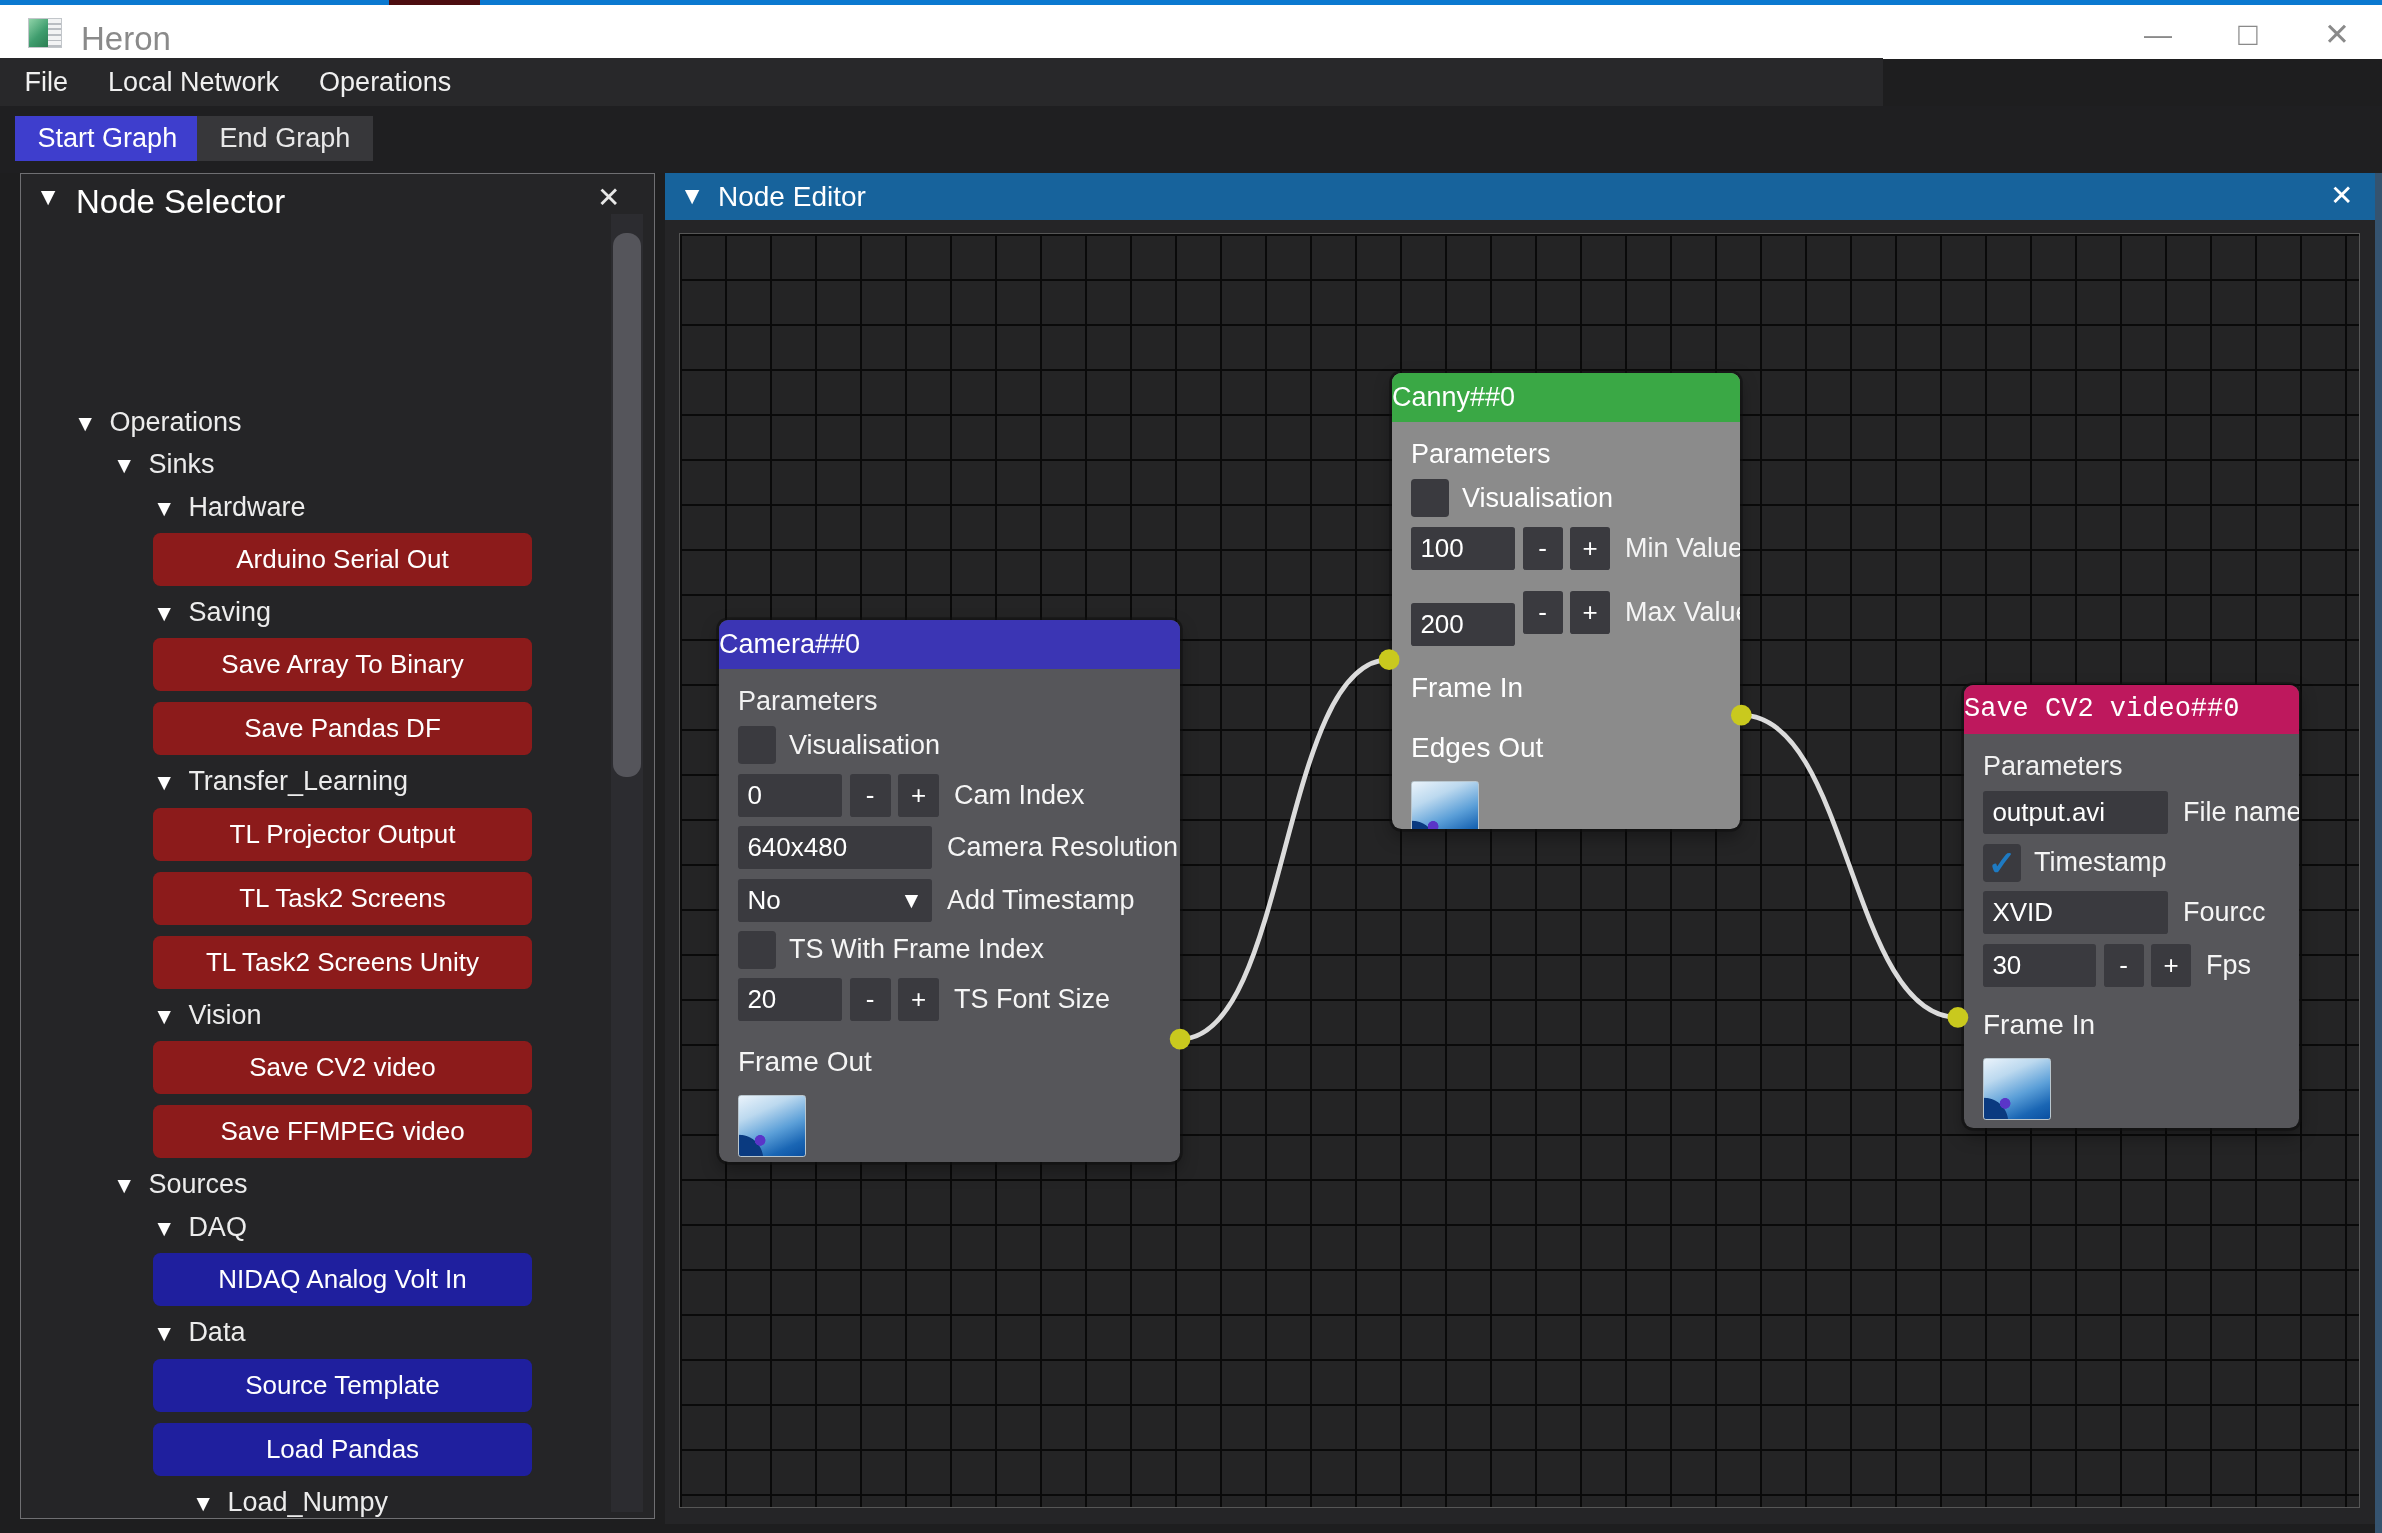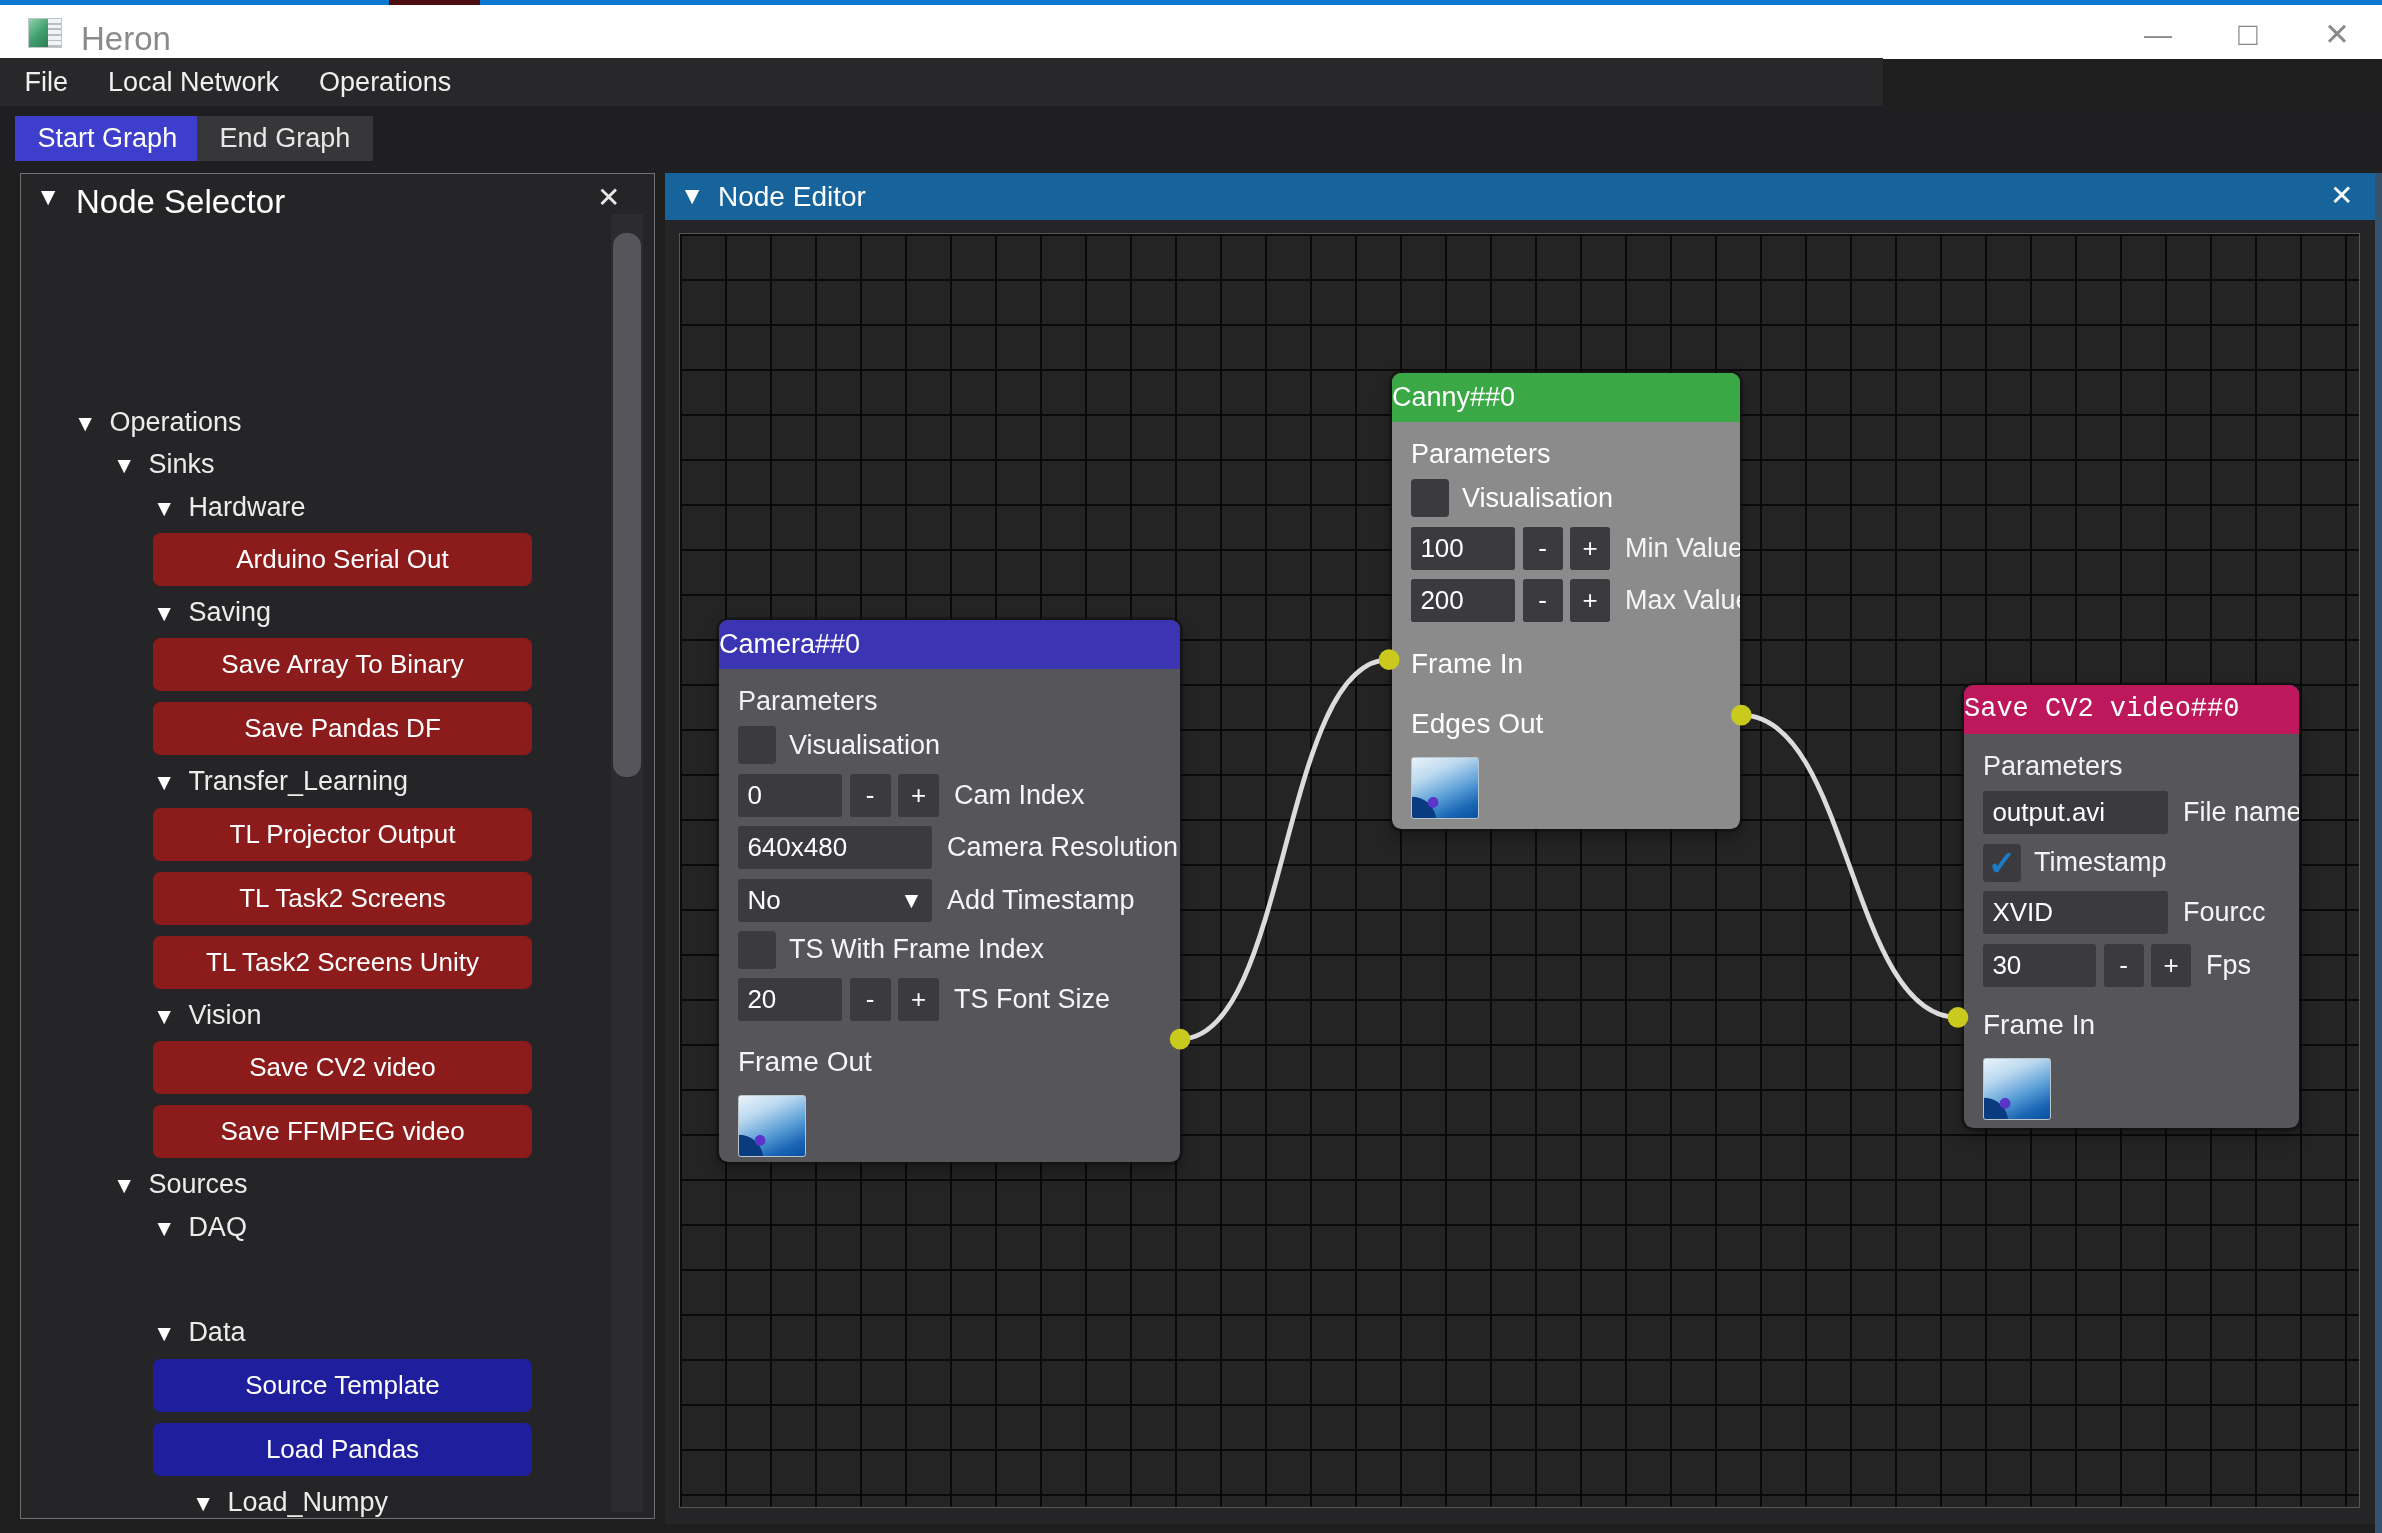--- a/index.html
+++ b/index.html
@@ -121,20 +121,21 @@
   <div class="tree-btn red" style="top:528px;">Save Pandas DF</div>
   <div class="tree-cat" style="left:132px;top:589px;"><span class="tri">▼</span><span>Transfer_Learning</span></div>
   <div class="tree-btn red" style="top:634px;">TL Projector Output</div>
   <div class="tree-btn red" style="top:698px;">TL Task2 Screens</div>
   <div class="tree-btn red" style="top:762px;">TL Task2 Screens Unity</div>
   <div class="tree-cat" style="left:132px;top:823px;"><span class="tri">▼</span><span>Vision</span></div>
   <div class="tree-btn red" style="top:867px;">Save CV2 video</div>
   <div class="tree-btn red" style="top:931px;">Save FFMPEG video</div>
   <div class="tree-cat" style="left:92px;top:992px;"><span class="tri">▼</span><span>Sources</span></div>
   <div class="tree-cat" style="left:132px;top:1035px;"><span class="tri">▼</span><span>DAQ</span></div>
+  <div class="tree-btn blue" style="top:1079px;">NIDAQ Analog Volt In</div>
   <div class="tree-cat" style="left:132px;top:1140px;"><span class="tri">▼</span><span>Data</span></div>
   <div class="tree-btn blue" style="top:1185px;">Source Template</div>
   <div class="tree-btn blue" style="top:1249px;">Load Pandas</div>
   <div class="tree-cat" style="left:171px;top:1310px;"><span class="tri">▼</span><span>Load_Numpy</span></div>
 
   <div class="scroll-track">
     <div class="scroll-thumb"></div>
   </div>
 </div>
 
@@ -192,21 +193,21 @@
       <div class="checkbox"></div>
       <span class="cb-label">Visualisation</span>
     </div>
     <div class="prow">
       <div class="pinput" style="width:104px;">100</div>
       <div class="stepbtn" style="width:40px;">-</div>
       <div class="stepbtn" style="width:40px;">+</div>
       <span class="plabel">Min Value</span>
     </div>
     <div class="prow">
-      <div class="pinput" style="width:104px;">200</div>
+      <div class="pinput" style="width:104px;margin-top:24px;">200</div>
       <div class="stepbtn" style="width:40px;">-</div>
       <div class="stepbtn" style="width:40px;">+</div>
       <span class="plabel">Max Value</span>
     </div>
     <div class="io-label" style="margin-top:26px;">Frame In</div>
     <div class="io-label" style="margin-top:28px;">Edges Out</div>
     <div class="thumb"></div>
   </div>
 
   <div class="node" id="node-save">

